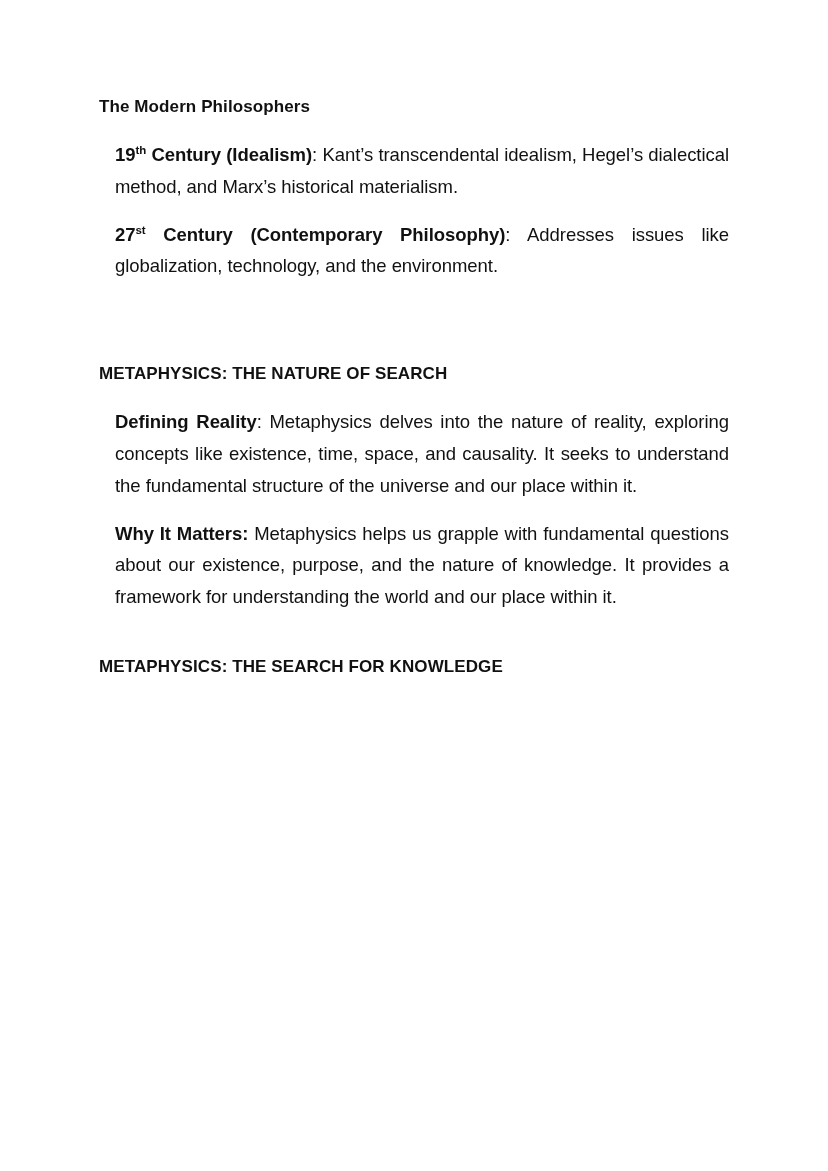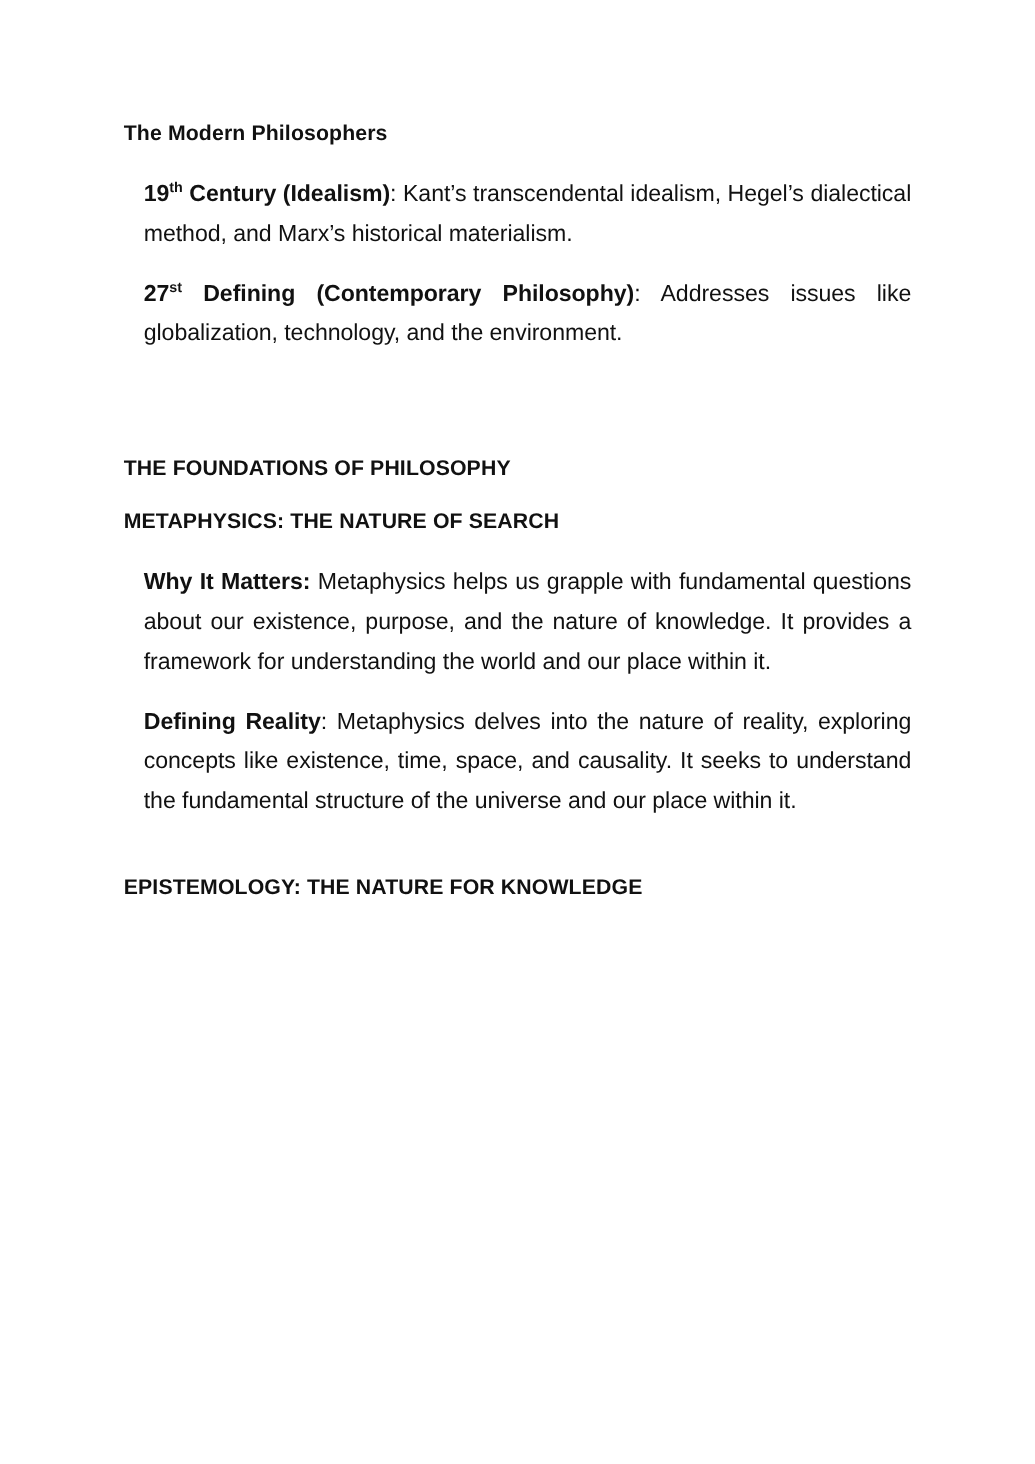--- a/index.html
+++ b/index.html
@@ -81,35 +81,34 @@
 
 <div class="page">
   <div class="content">
 
     <div class="block">
       <h2 class="section-heading">The Modern Philosophers</h2>
 
       <p class="body-para"><span class="lead"><span>19</span><sup>th</sup><span> Century (Idealism)</span></span><span>: </span><span>Kant’s transcendental idealism, Hegel’s dialectical method, and Marx’s historical materialism.</span></p>
 
 
-      <p class="body-para"><span class="lead"><span>27</span><sup>st</sup><span> Defining (Contemporary Philosophy)</span></span><span>: </span><span>Addresses issues like globalization, technology, and the environment.</span></p>
+      <p class="body-para"><span class="lead"><span>27</span><sup>st</sup><span> Century (Contemporary Philosophy)</span></span><span>: </span><span>Addresses issues like globalization, technology, and the environment.</span></p>
     </div>
 
     <div class="spacer-lg"></div>
 
     <div class="block">
-      <h2 class="section-heading">THE FOUNDATIONS OF PHILOSOPHY</h2>
       <h3 class="sub-heading">METAPHYSICS: THE NATURE OF SEARCH</h3>
 
+      <p class="body-para"><span class="lead">Defining Reality</span><span>: </span><span>Metaphysics delves into the nature of reality, exploring concepts like existence, time, space, and causality. It seeks to understand the fundamental structure of the universe and our place within it.</span></p>
+
       <p class="body-para"><span class="lead">Why It Matters:</span><span> </span><span>Metaphysics helps us grapple with fundamental questions about our existence, purpose, and the nature of knowledge. It provides a framework for understanding the world and our place within it.</span></p>
-
-      <p class="body-para"><span class="lead">Defining Reality</span><span>: </span><span>Metaphysics delves into the nature of reality, exploring concepts like existence, time, space, and causality. It seeks to understand the fundamental structure of the universe and our place within it.</span></p>
     </div>
 
     <div class="spacer-md"></div>
 
     <div class="block">
-      <h3 class="sub-heading tight">EPISTEMOLOGY: THE NATURE FOR KNOWLEDGE</h3>
+      <h3 class="sub-heading tight">METAPHYSICS: THE SEARCH FOR KNOWLEDGE</h3>
 
     </div>
 
   </div>
 </div>
 
 </body></html>

